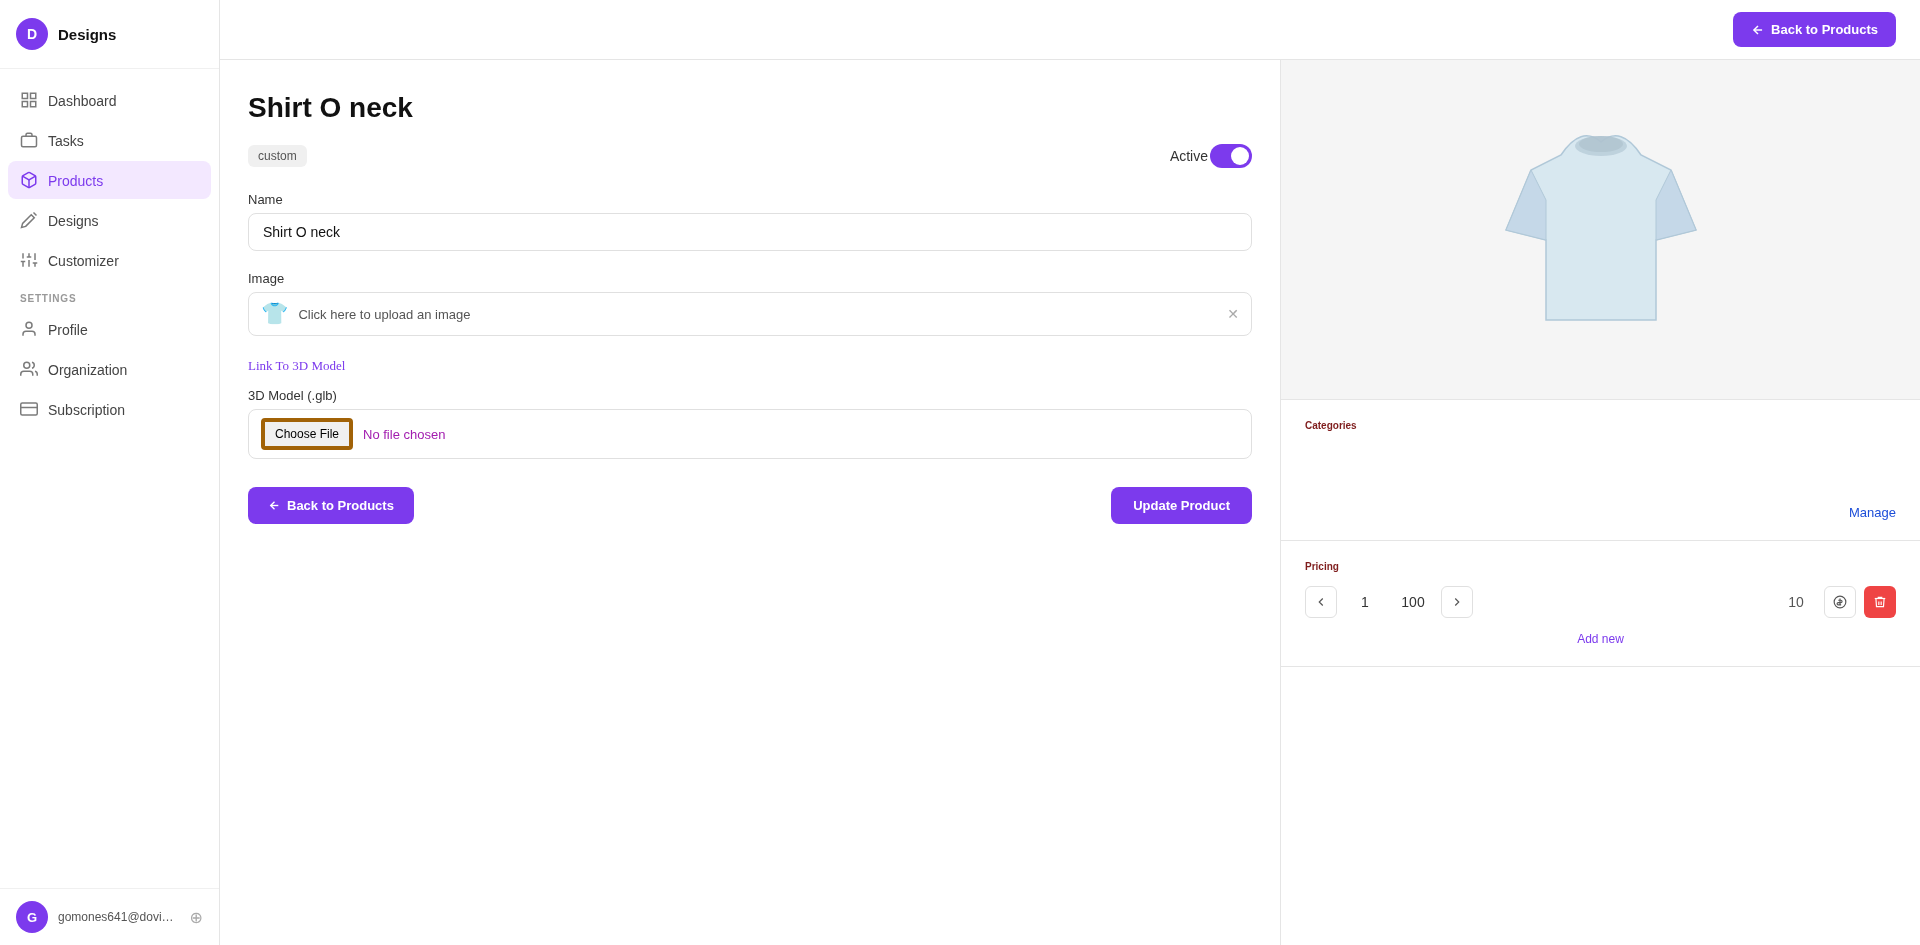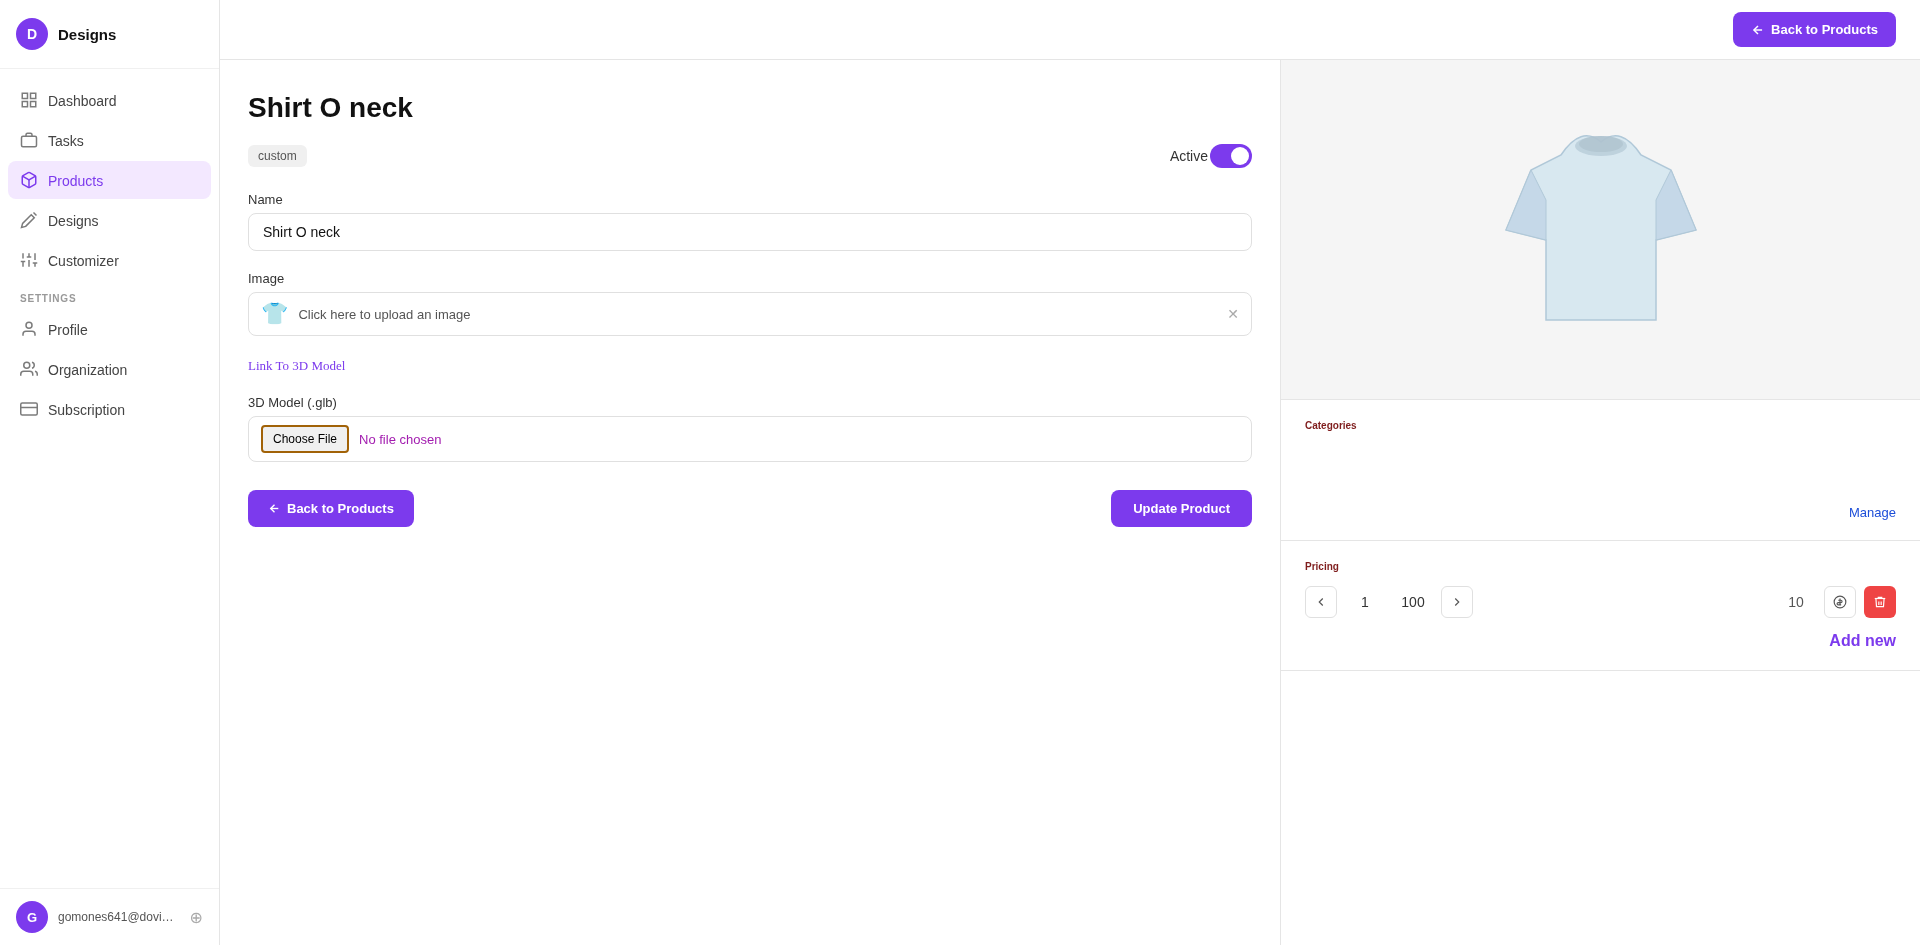--- a/index.html
+++ b/index.html
@@ -138,21 +138,21 @@
     }
     .toggle::after {
       content: '';
       position: absolute;
       right: 3px; top: 3px;
       width: 18px; height: 18px;
       background: #fff;
       border-radius: 50%;
     }
 
-    .field-label { font-size: 13px; font-weight: 500; color: #333; margin-bottom: 6px; margin-top: 7px; }
+    .field-label { font-size: 13px; font-weight: 500; color: #333; margin-bottom: 6px; }
     .field-group { margin-bottom: 20px; }
 
     input[type="text"].form-input {
       width: 100%;
       border: 1px solid #e0e0e0;
       border-radius: 8px;
       padding: 10px 14px;
       font-size: 14px;
       color: #111;
       outline: none;
@@ -187,21 +187,21 @@
     .file-input-row {
       display: flex;
       align-items: center;
       gap: 10px;
       border: 1px solid #e0e0e0;
       border-radius: 8px;
       padding: 8px 12px;
     }
     .choose-file-btn {
       background: #f0f0f0;
-      border: 2px solid #a16207;
+      border: 4px solid #a16207;
       border-radius: 4px;
       padding: 5px 10px;
       font-size: 12px;
       cursor: pointer;
     }
     .no-file { font-size: 13px; color: #a21caf; }
 
     .form-bottom-row {
       display: flex;
       align-items: center;
@@ -300,21 +300,21 @@
     }
     .pricing-delete-btn {
       width: 32px; height: 32px;
       border: none;
       border-radius: 6px;
       background: #ef4444;
       cursor: pointer;
       display: flex; align-items: center; justify-content: center;
       color: #fff; font-size: 14px;
     }
-    .add-new-link { display: block; text-align: right; color: #7c3aed; font-size: 16px; cursor: pointer; font-weight: 700; margin-top: 4px; }
+    .add-new-link { display: block; text-align: center; color: #7c3aed; font-size: 12px; cursor: pointer; font-weight: 400; margin-top: 4px; }
   </style>
 </head>
 <body>
 
 <div id="sidebar">
   <div class="sidebar-logo">
     <div class="logo-avatar">D</div>
     <span class="logo-name">Designs</span>
   </div>
 

